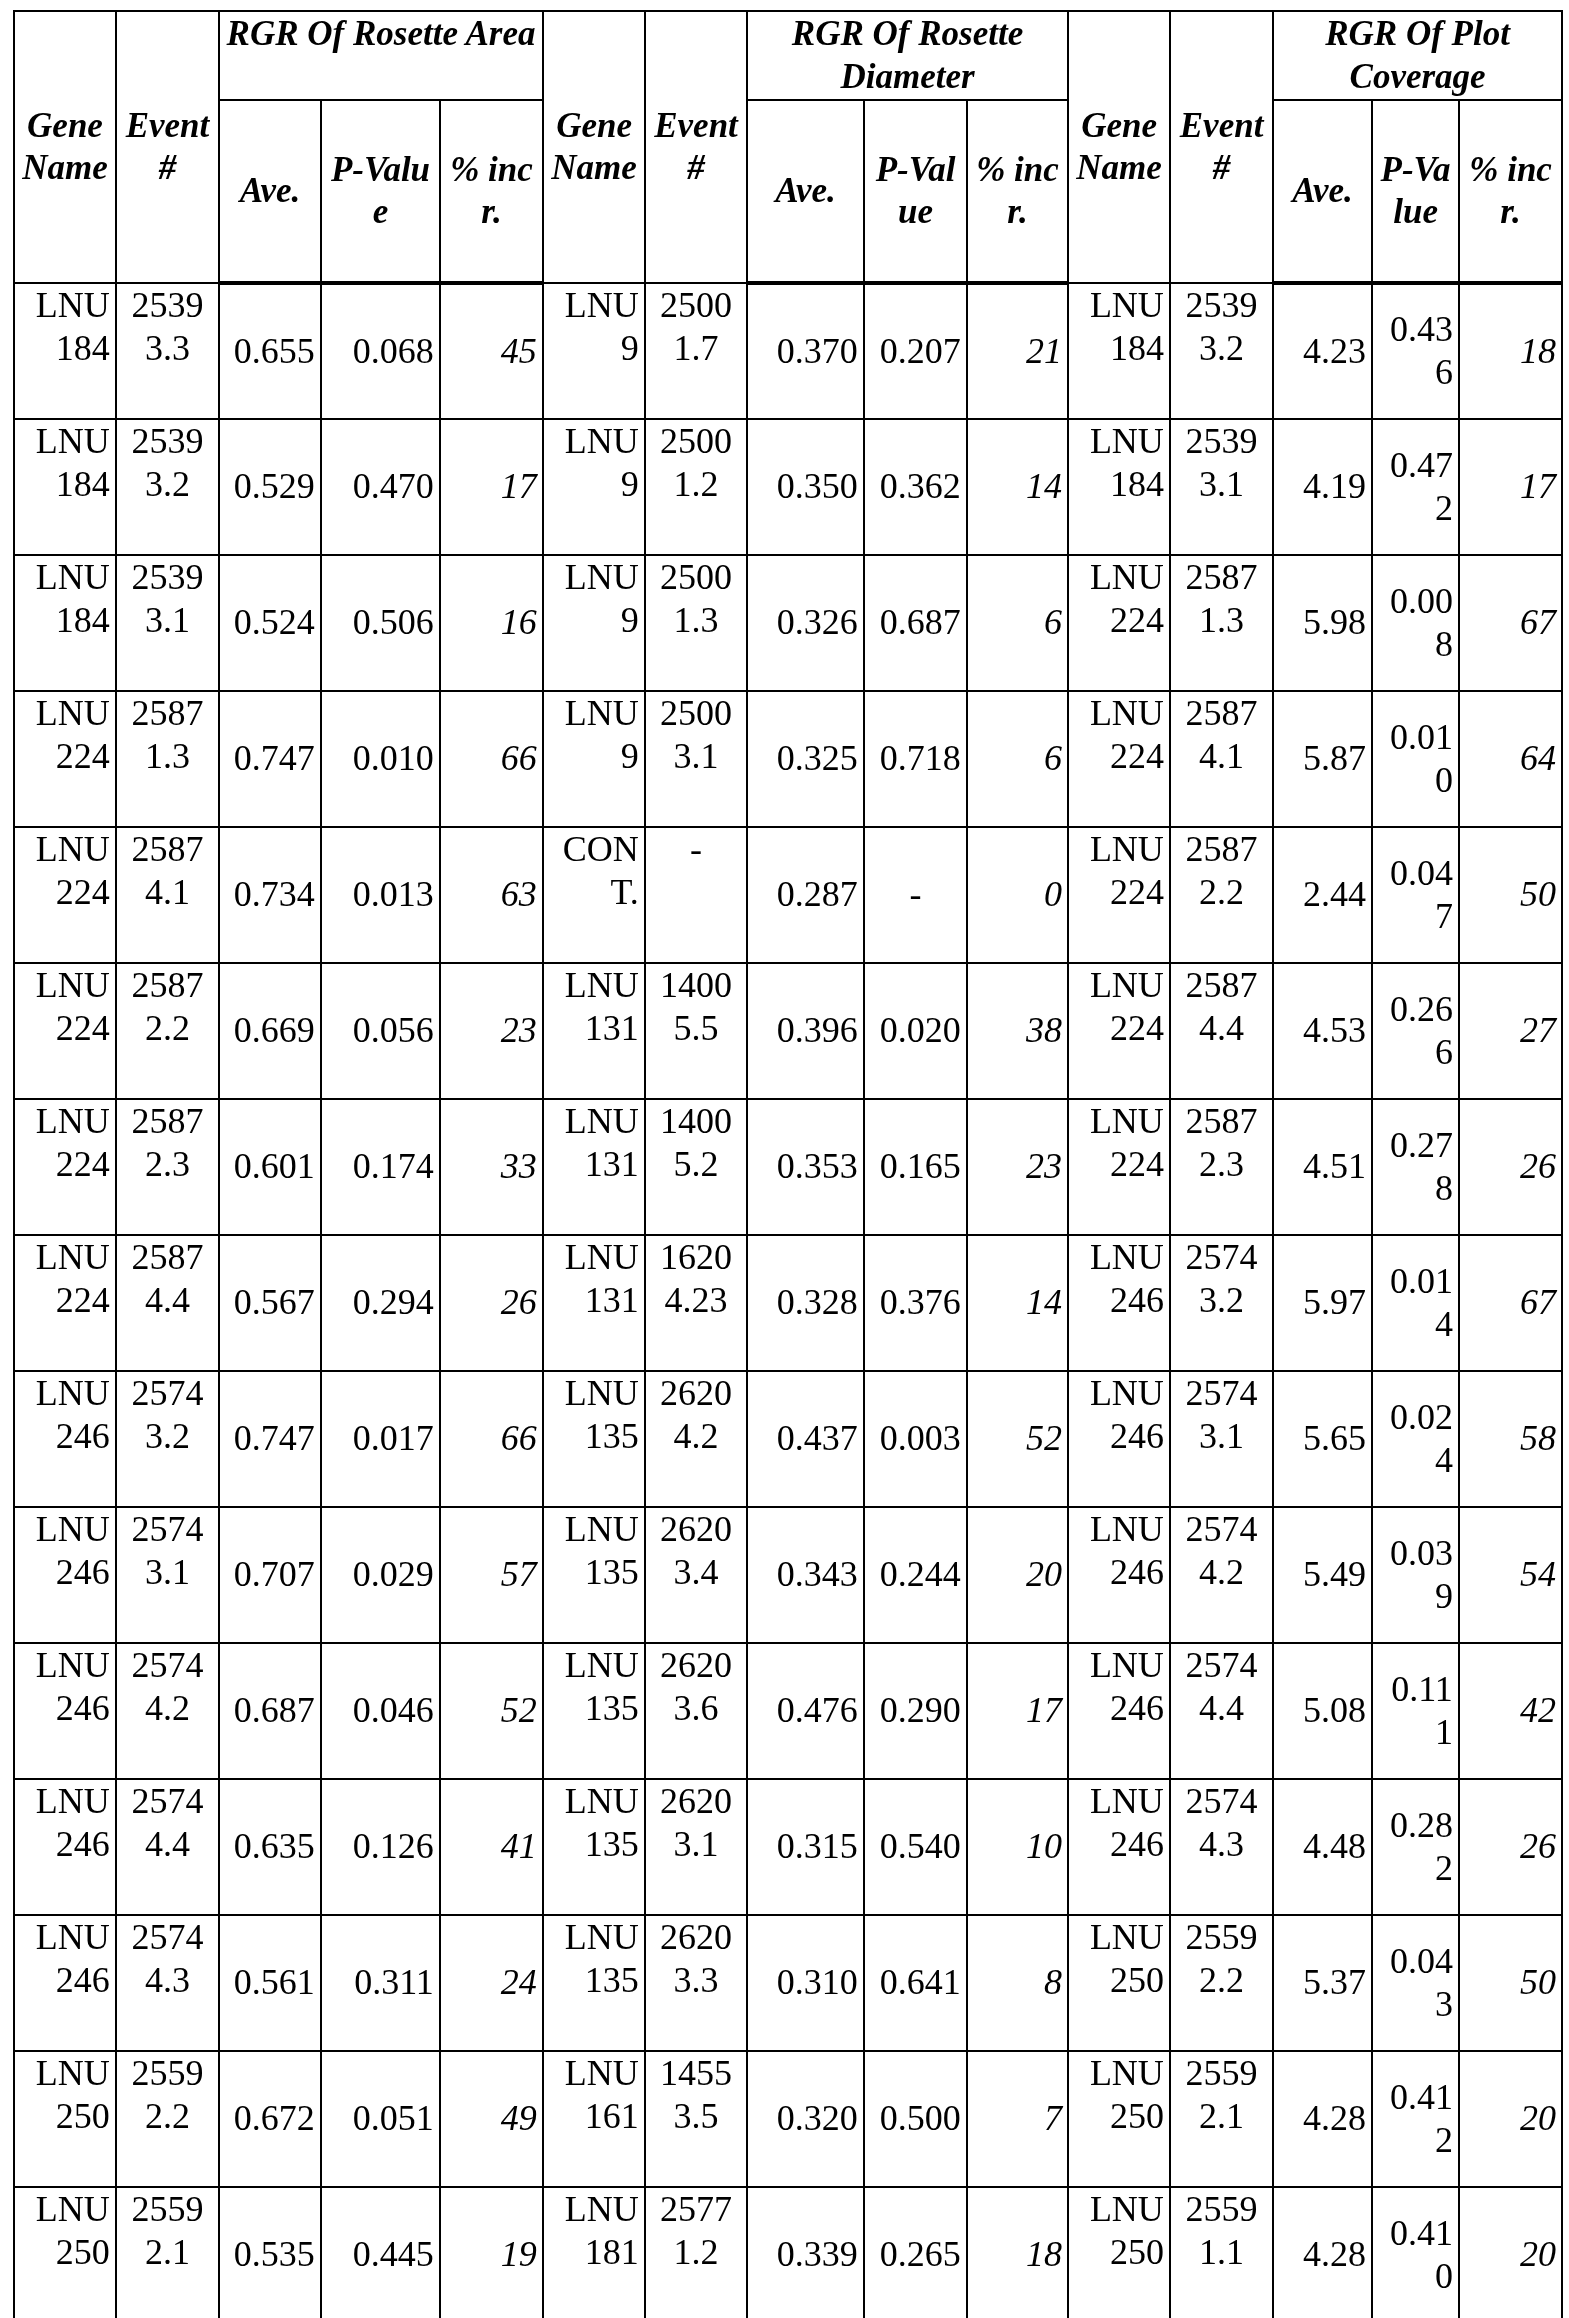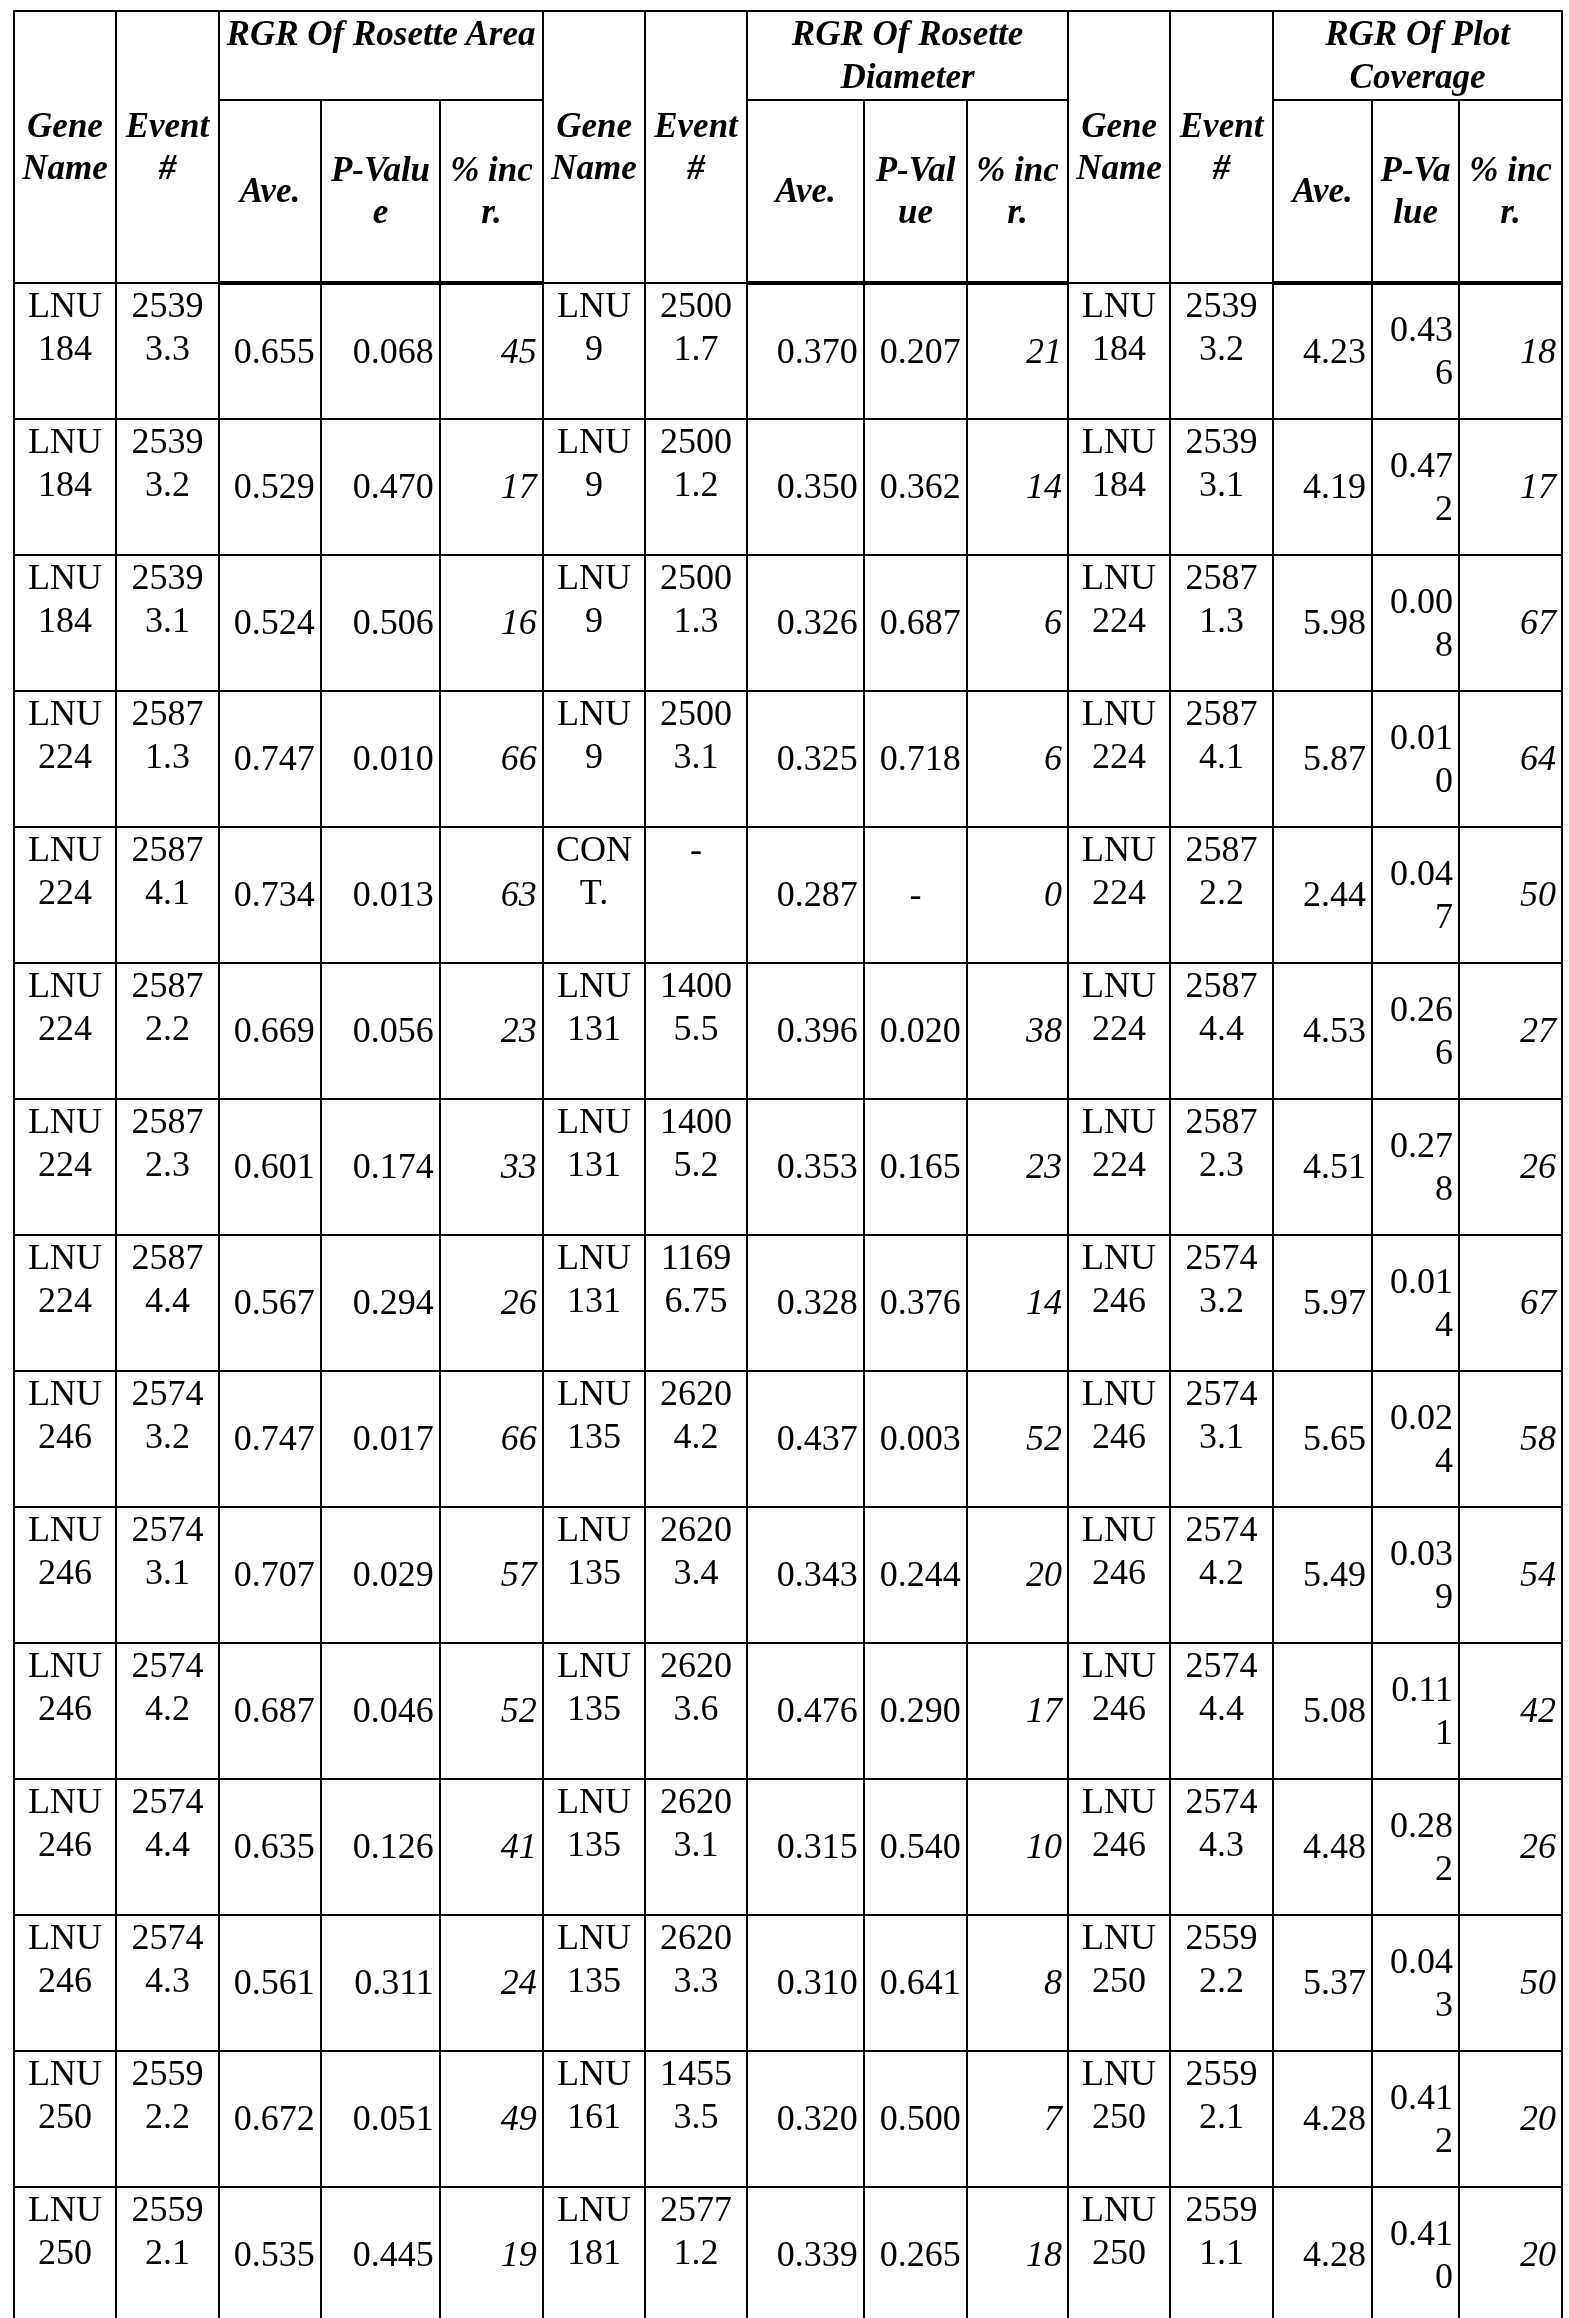--- a/index.html
+++ b/index.html
@@ -52,21 +52,21 @@
       height: 272px;
     }
     td {
       font-size: 36px;
       line-height: 43px;
       height: 136px;
       vertical-align: middle;
       word-break: break-all;
     }
     td.gene {
-      text-align: center;
+      text-align: right;
       vertical-align: top;
       padding-top: 3.5px;
     }
     td.event {
       text-align: center;
       vertical-align: top;
       padding-top: 3.5px;
     }
     td.num { text-align: right; }
     td.pct { text-align: right; padding-right: 8.7px; font-style: italic; }
@@ -246,21 +246,21 @@
     <td class="pct">26</td>
   </tr>
 
   <tr>
     <td class="gene">LNU224</td>
     <td class="event">25874.4</td>
     <td class="num">0.567</td>
     <td class="num">0.294</td>
     <td class="pct">26</td>
     <td class="gene">LNU131</td>
-    <td class="event">11696.75</td>
+    <td class="event">16204.23</td>
     <td class="num">0.328</td>
     <td class="num">0.376</td>
     <td class="pct">14</td>
     <td class="gene">LNU246</td>
     <td class="event">25743.2</td>
     <td class="num">5.97</td>
     <td class="num">0.014</td>
     <td class="pct">67</td>
   </tr>
 

